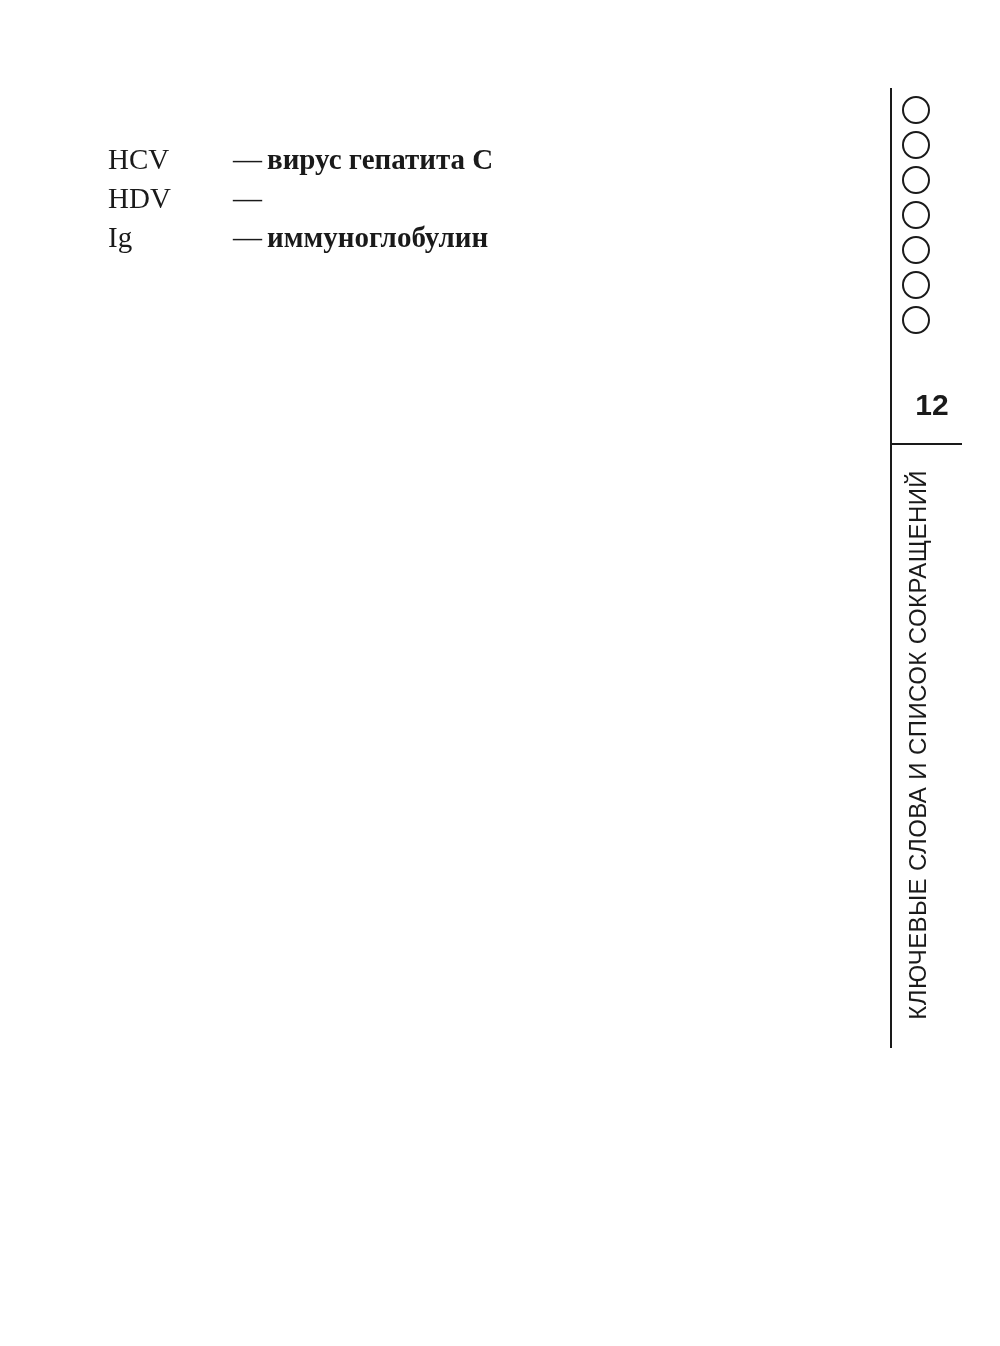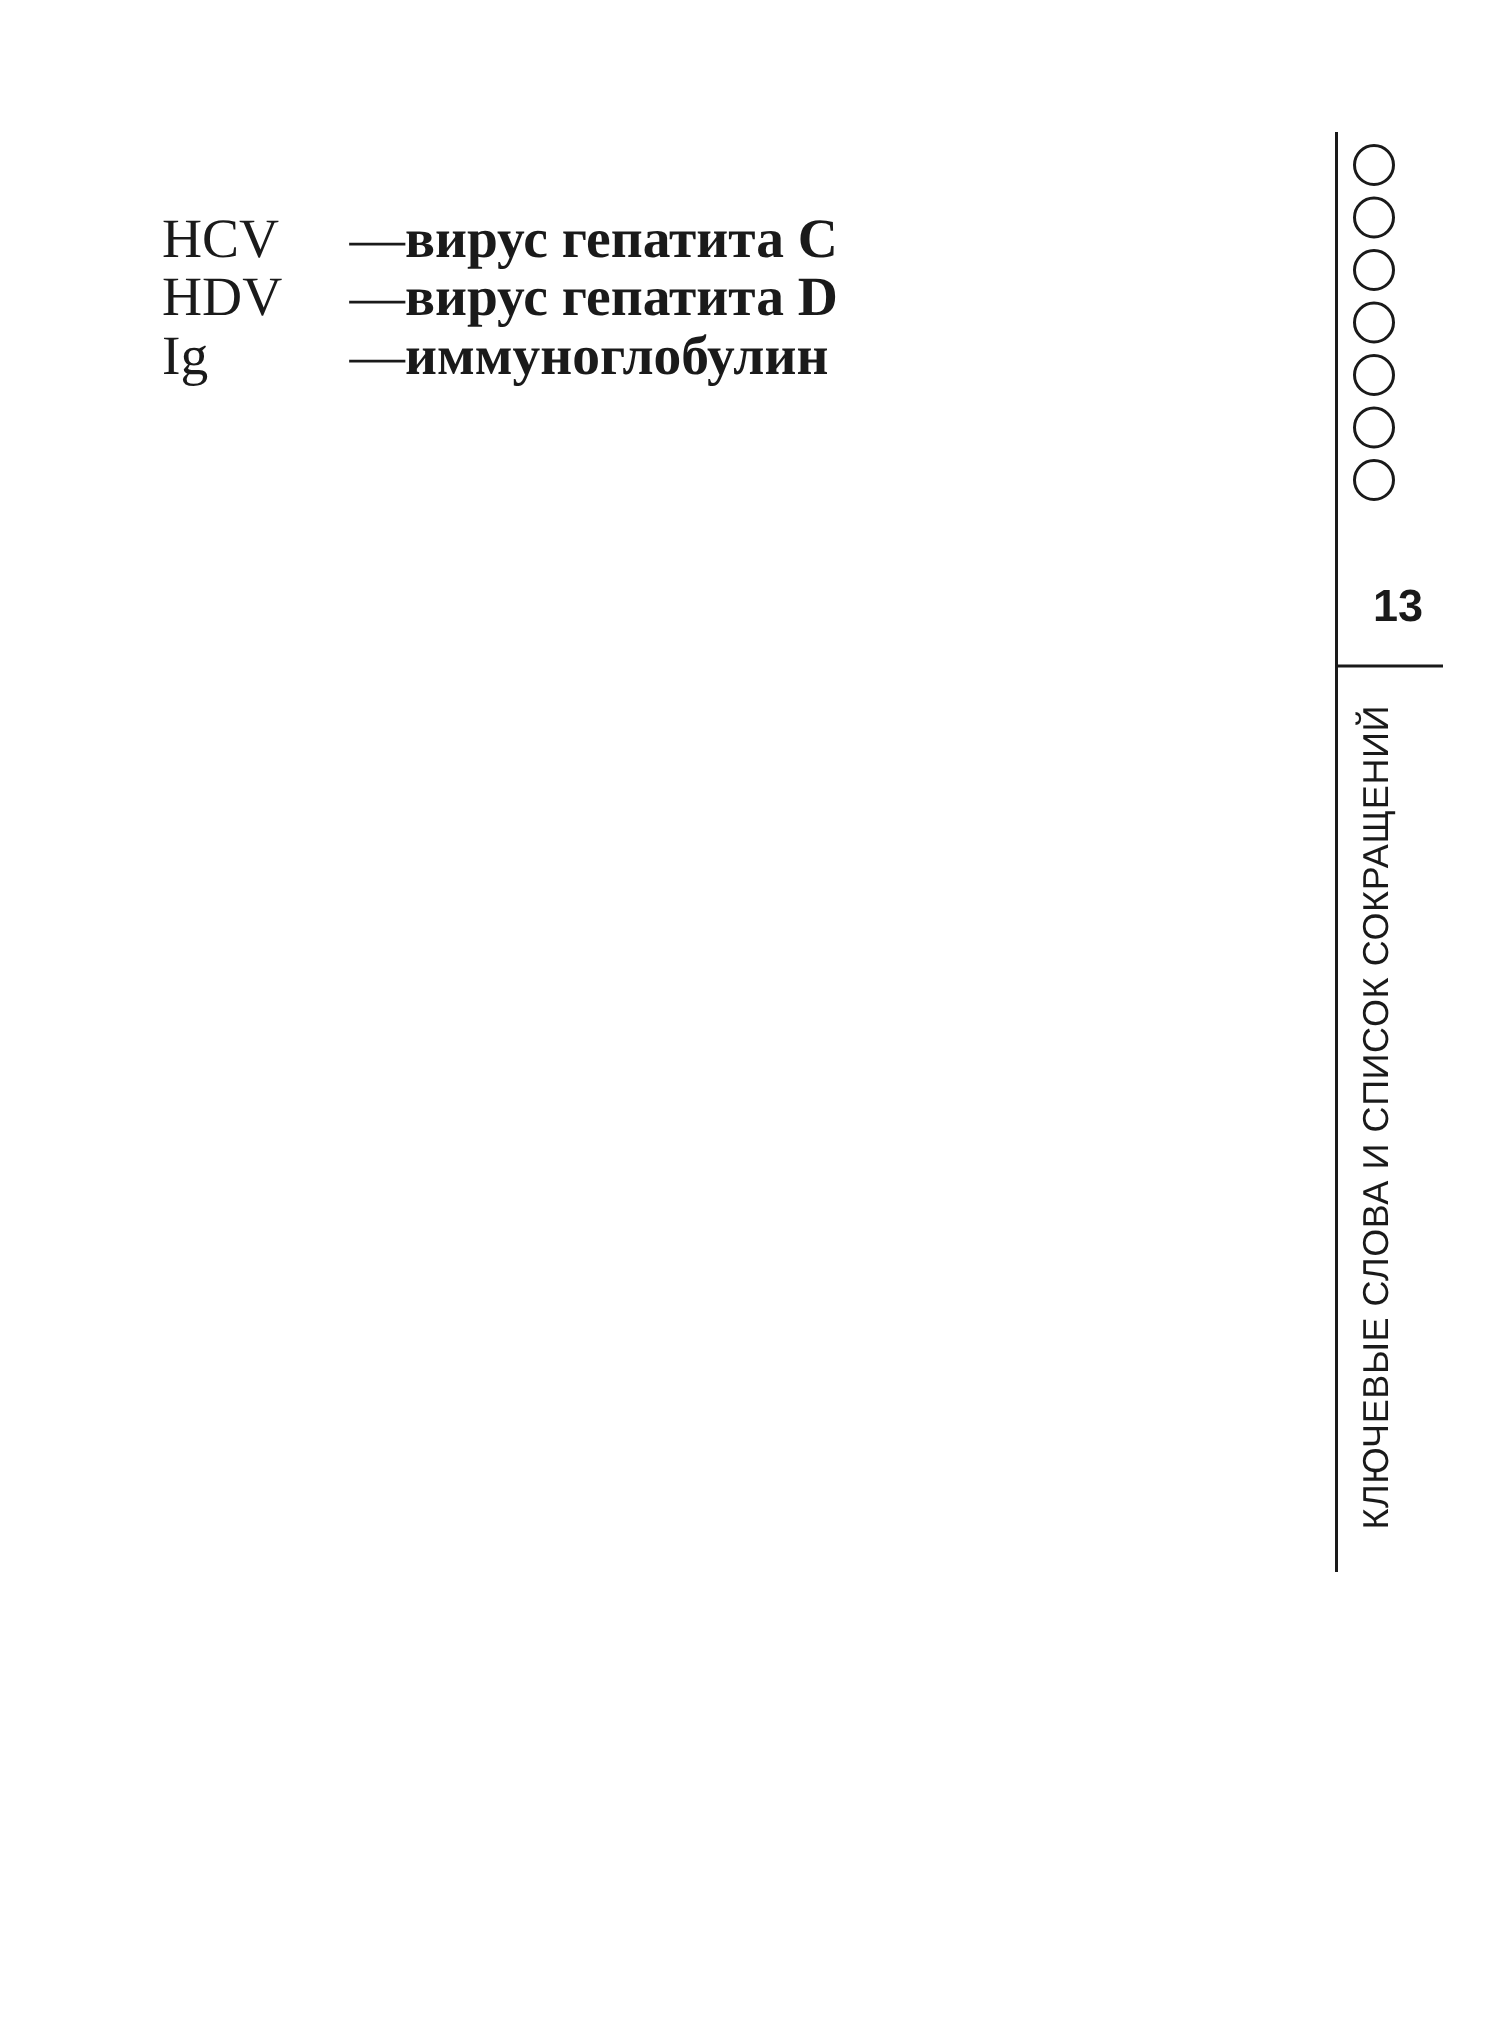--- a/index.html
+++ b/index.html
@@ -20,21 +20,21 @@
   
   .abbr-list {
     position: absolute;
     left: 108px;
     top: 140px;
     width: 520px;
   }
   .abbr-row {
     display: flex;
     align-items: baseline;
-    font-size: 37px;
+    font-size: 29px;
     line-height: 39px;
     white-space: nowrap;
   }
   .abbr-term {
     width: 125px;
     flex: 0 0 125px;
     font-family: "Liberation Serif", serif;
   }
   .abbr-dash {
     flex: 0 0 34px;
@@ -123,21 +123,20 @@
 
   <div class="abbr-list">
     <div class="abbr-row">
       <span class="abbr-term">HCV</span>
       <span class="abbr-dash">—</span>
       <span class="abbr-def">вирус гепатита C</span>
     </div>
     <div class="abbr-row">
       <span class="abbr-term">HDV</span>
       <span class="abbr-dash">—</span>
-      <span class="abbr-def">вирус гепатита D</span>
     </div>
     <div class="abbr-row">
       <span class="abbr-term">Ig</span>
       <span class="abbr-dash">—</span>
       <span class="abbr-def">иммуноглобулин</span>
     </div>
   </div>
 
   <div class="rail">
     <div class="rail-line"></div>
@@ -145,21 +144,21 @@
     <div class="dots">
       <div class="dot"></div>
       <div class="dot"></div>
       <div class="dot"></div>
       <div class="dot"></div>
       <div class="dot"></div>
       <div class="dot"></div>
       <div class="dot"></div>
     </div>
 
-    <div class="page-number">13</div>
+    <div class="page-number">12</div>
     <div class="rail-divider"></div>
 
     <div class="rail-title">
       <div class="rail-title-text">КЛЮЧЕВЫЕ СЛОВА И СПИСОК СОКРАЩЕНИЙ</div>
     </div>
   </div>
 
 </div>
 
 </body></html>

